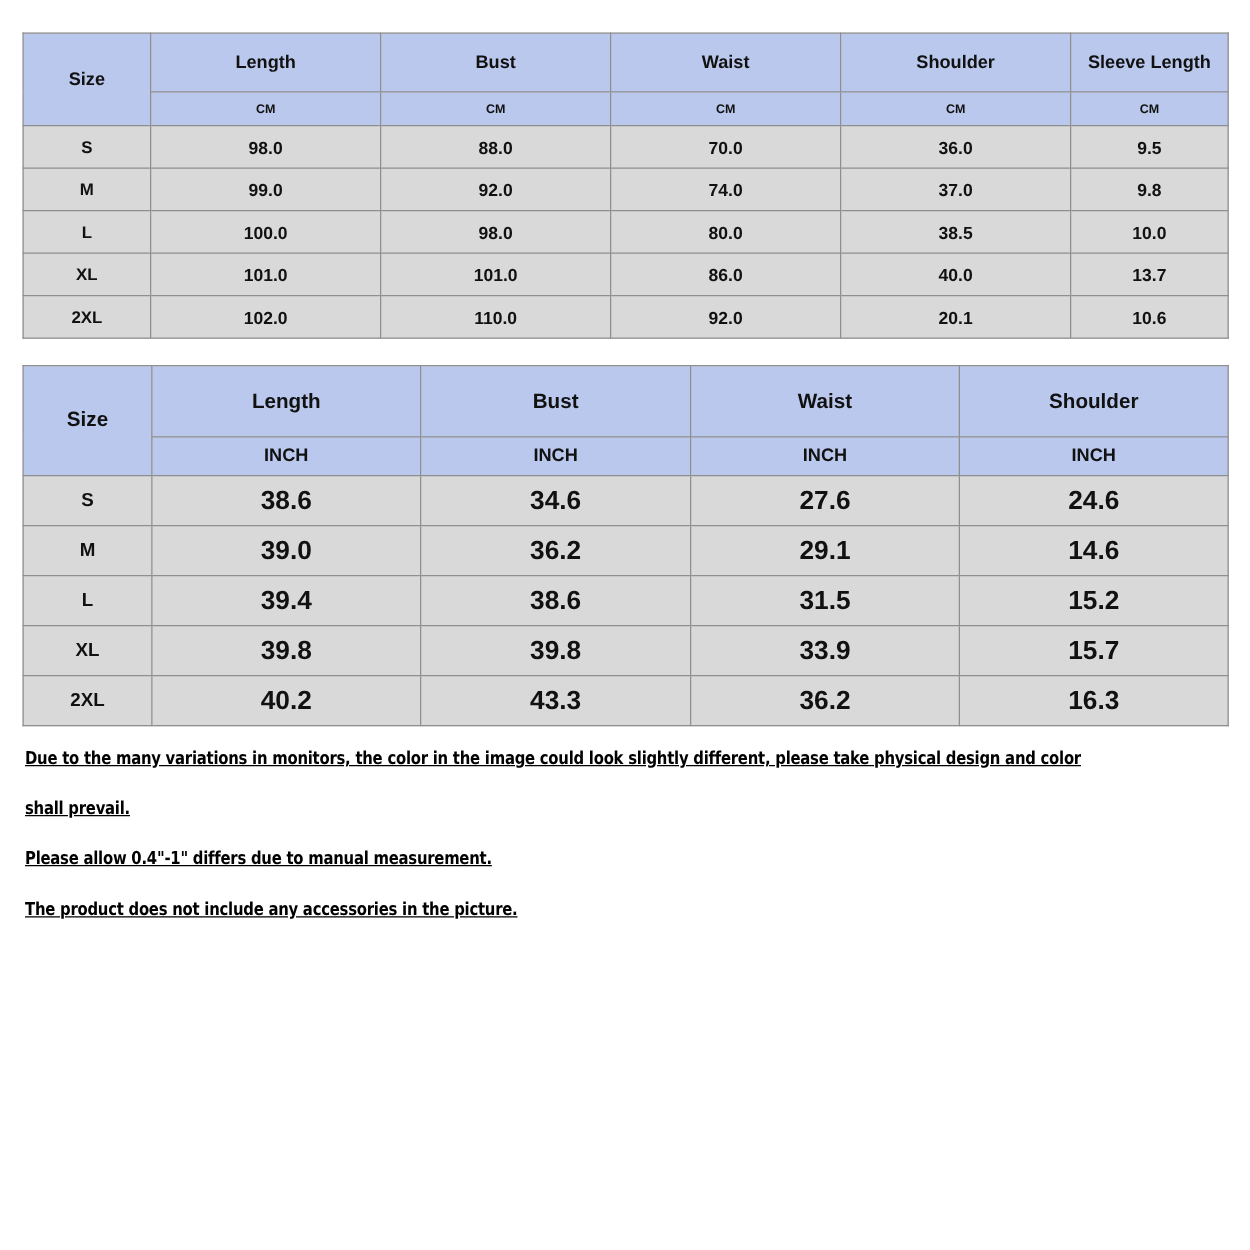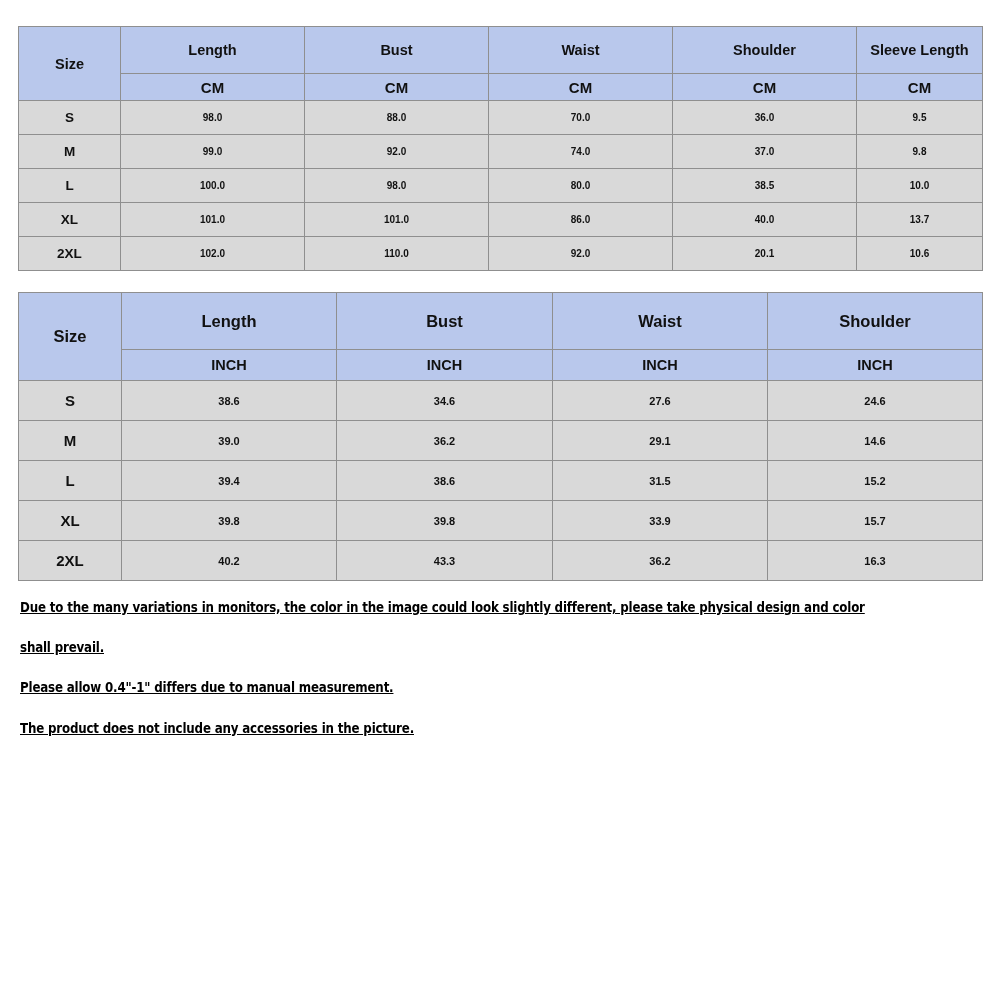--- a/index.html
+++ b/index.html
@@ -47,37 +47,37 @@
   
   #table-cm {
     left: 18px;
     top: 26px;
     width: 964px;
   }
   #table-cm .r-head   { height: 47px; }
   #table-cm .r-unit   { height: 27px; }
   #table-cm .r-data   { height: 34px; }
   #table-cm th.col-head { font-size: 14.5px; }
-  #table-cm td.unit     { font-size: 15px; }
-  #table-cm td.cell     { font-size: 10px; }
+  #table-cm td.unit     { font-size: 10px; }
+  #table-cm td.cell     { font-size: 14px; }
   #table-cm th.size-head{ font-size: 14.5px; }
   #table-cm td.size-cell{ font-size: 13.5px; }
 
   
   #table-inch {
     left: 18px;
     top: 292px;
     width: 964px;
   }
   #table-inch .r-head { height: 57px; }
   #table-inch .r-unit { height: 31px; }
   #table-inch .r-data { height: 40px; }
   #table-inch th.col-head { font-size: 16.5px; }
   #table-inch td.unit     { font-size: 14.5px; margin-top: 41px; }
-  #table-inch td.cell     { font-size: 11px; }
+  #table-inch td.cell     { font-size: 21px; }
   #table-inch th.size-head{ font-size: 16.5px; }
   #table-inch td.size-cell{ font-size: 15px; }
 
   .hdr-blue {
     background: #b9c8ec;
   }
   .unit {
     background: #b9c8ec;
   }
   .cell, .size-cell {

